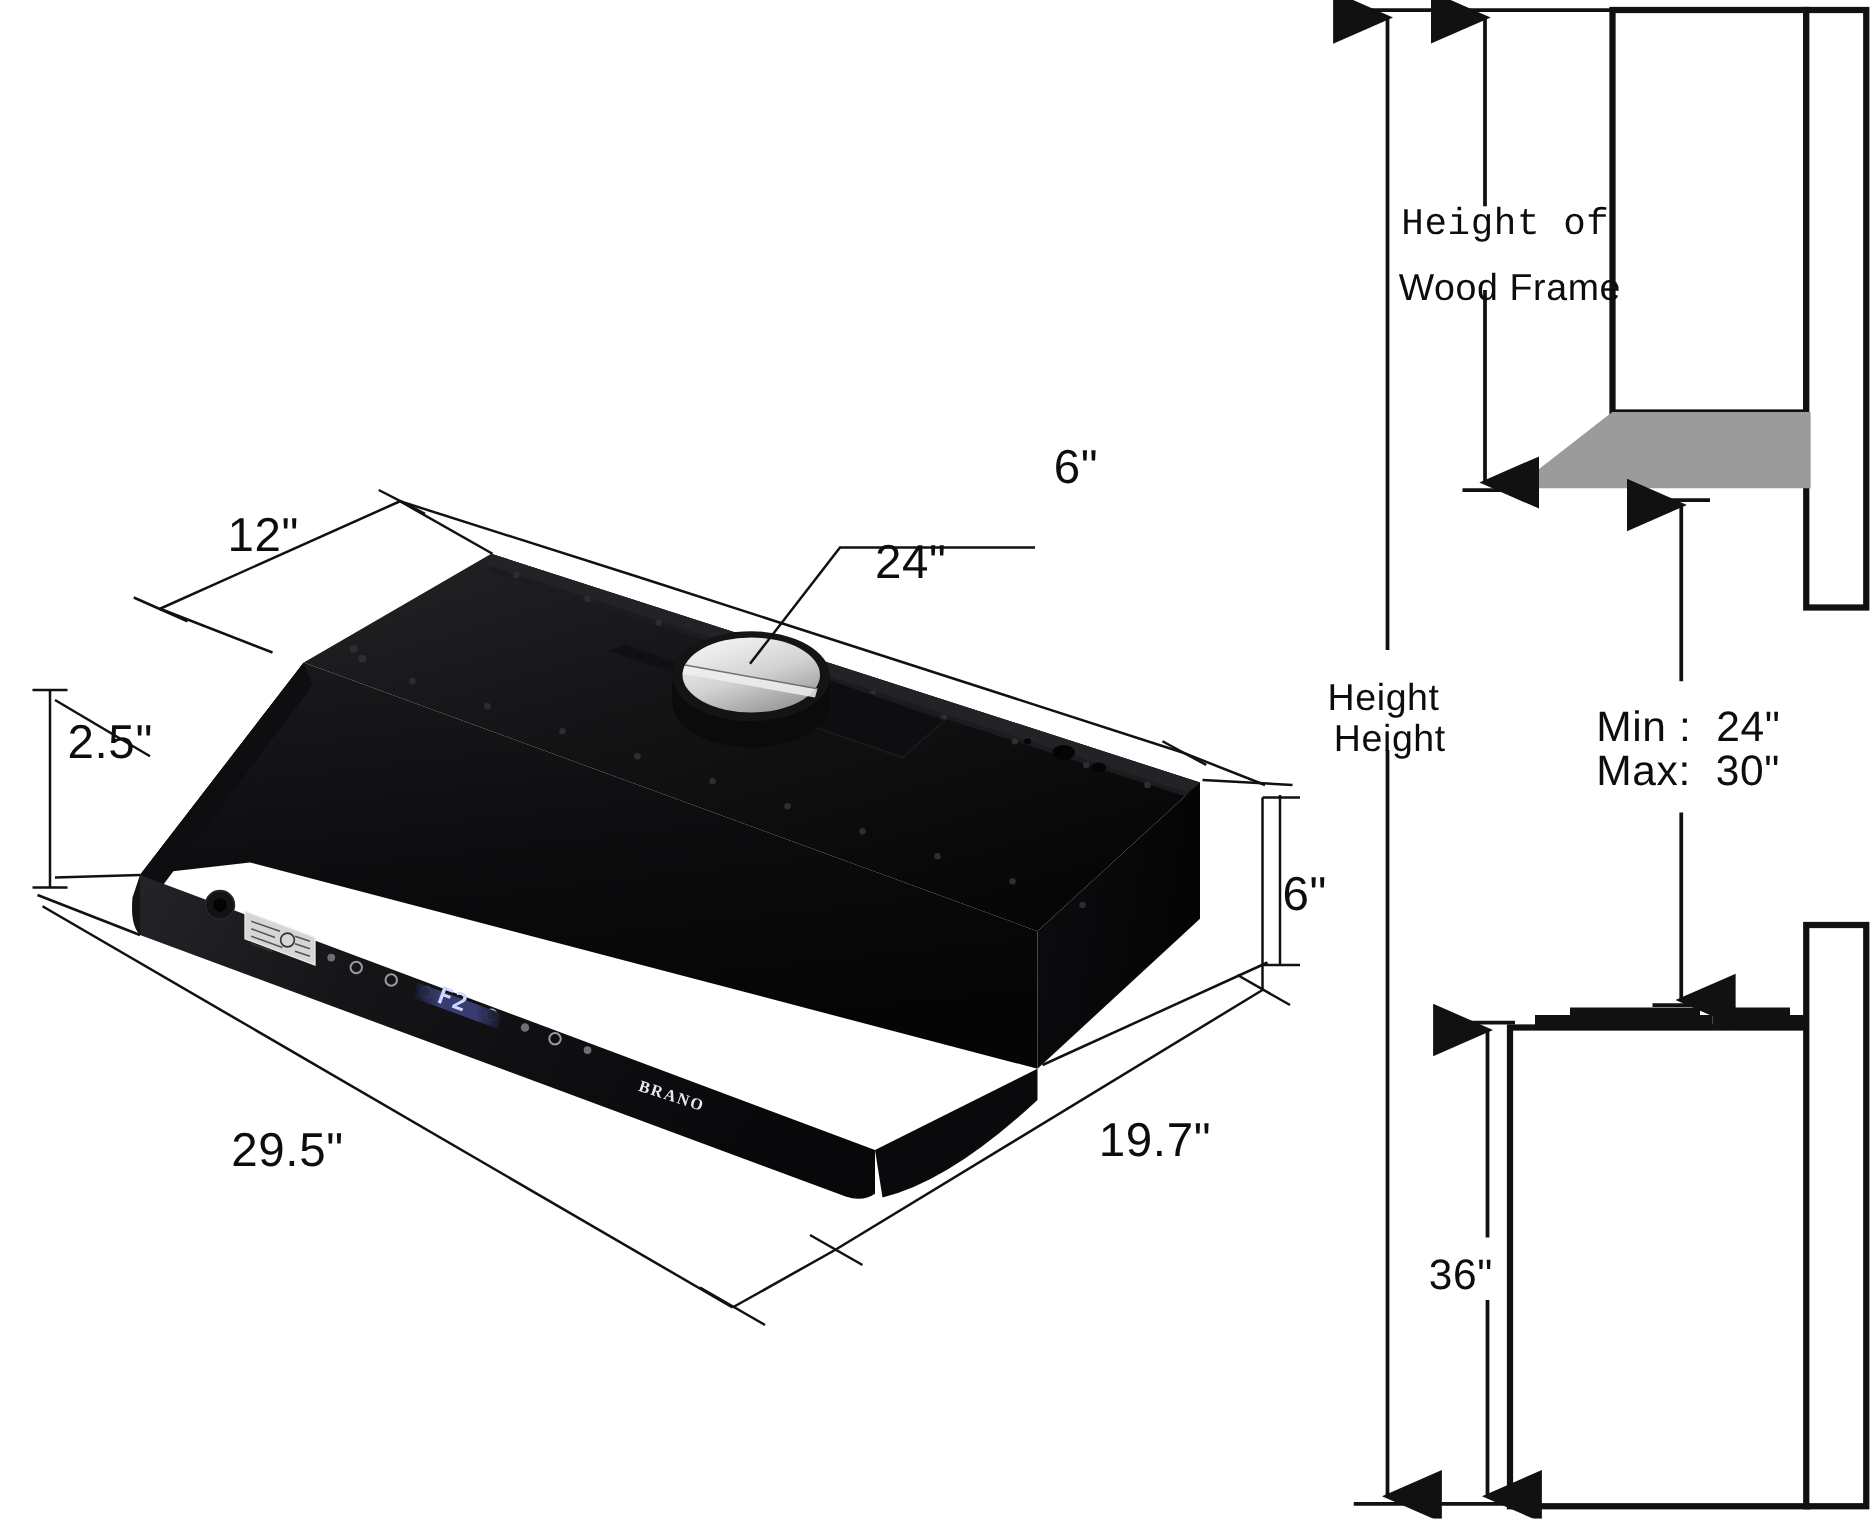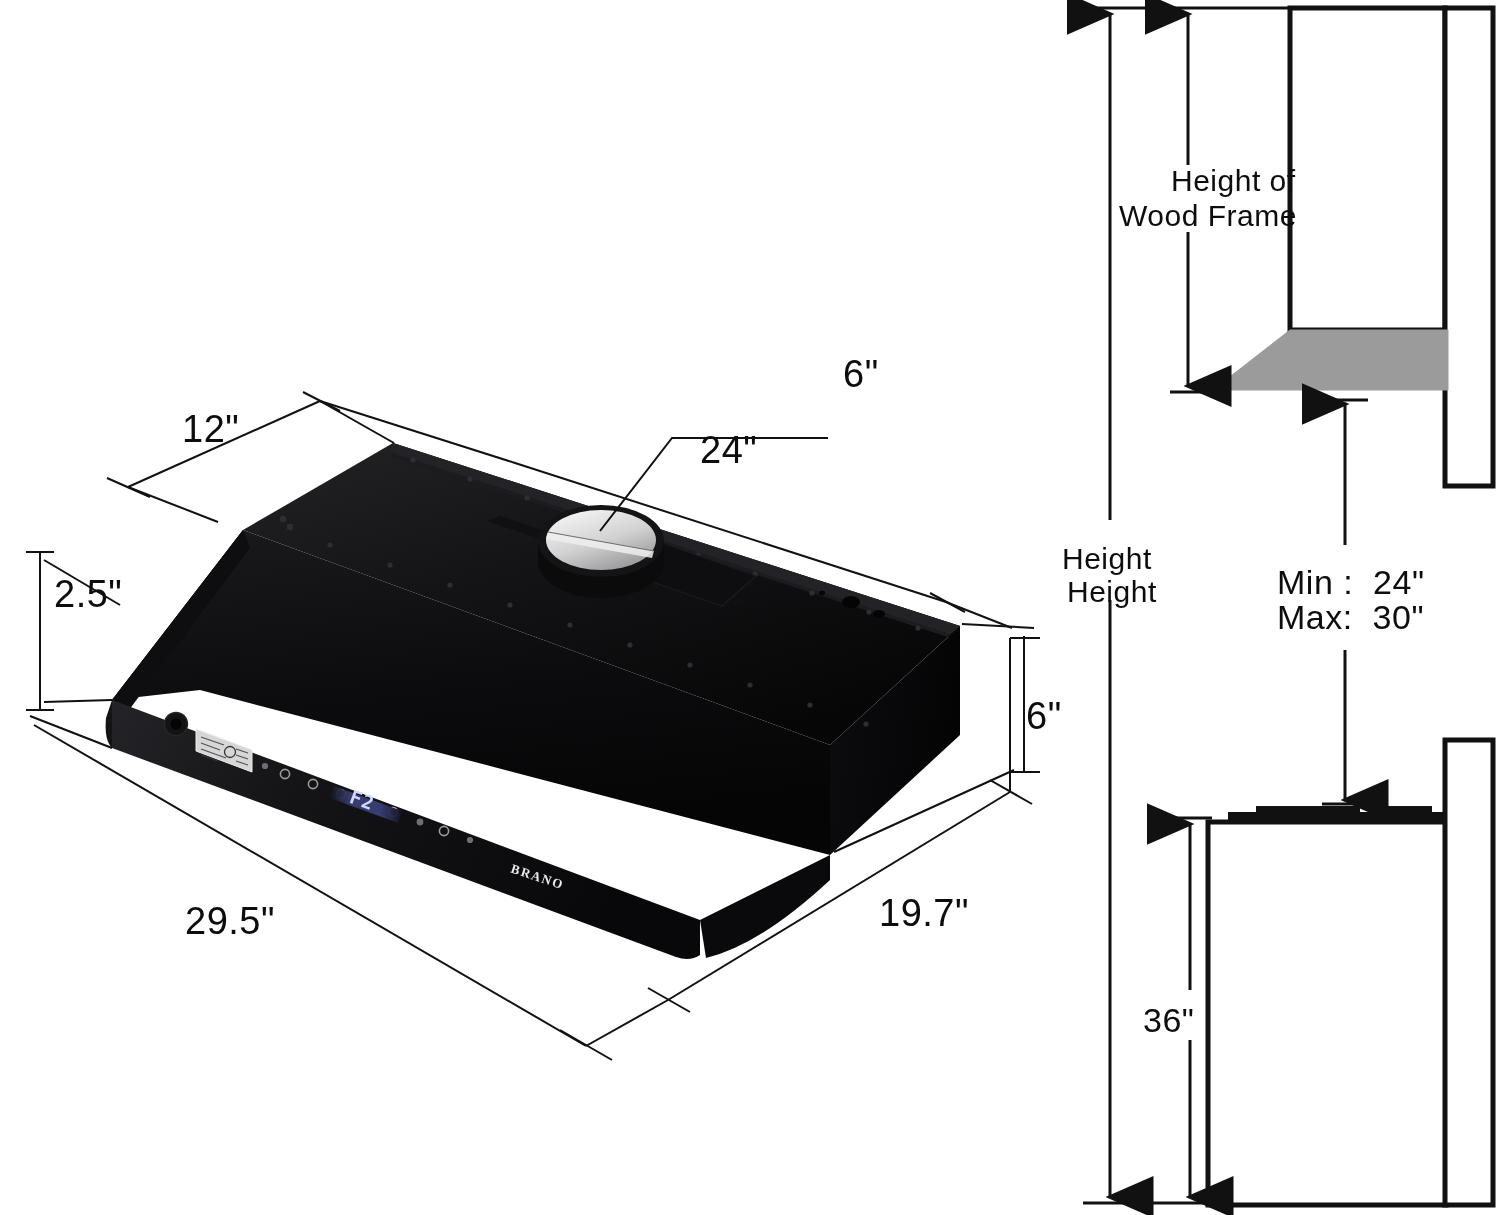--- a/index.html
+++ b/index.html
@@ -298,23 +298,23 @@
   <div class="dim-label sz-big" style="left:1026px; top:694px;">6"</div>
 
   <div class="dim-label sz-big" style="left:185px; top:899px;">29.5"</div>
 
   <div class="dim-label sz-big" style="left:879px; top:891px;">19.7"</div>
 
   <div class="hood-caption" style="left:510px; top:869px; transform:rotate(18deg);">BRANO</div>
 
   <div class="lcd-text" style="left:350px; top:789px; transform:rotate(20deg);">F2</div>
 
-  <div class="dim-label sz-txt" style="left:1171px; top:163px;">Height of</div>
-
-  <div class="dim-label sz-txt" style="left:1119px; top:198px;">Wood Frame</div>
+  <div class="dim-label sz-txt" style="left:1121px; top:163px;font-family:Liberation Mono, monospace;">Height of</div>
+
+  <div class="dim-label sz-txt" style="left:1119px; top:213px;">Wood Frame</div>
 
   <div class="dim-label sz-txt" style="left:1062px; top:541px;">Height</div>
 
   <div class="dim-label sz-txt" style="left:1067px; top:574px;text-align:right;">Height</div>
 
   <div class="dim-label sz-mid" style="left:1277px; top:562px;">Min :  24"</div>
 
   <div class="dim-label sz-mid" style="left:1277px; top:597px;">Max:  30"</div>
 
   <div class="dim-label sz-mid" style="left:1143px; top:1000px;">36"</div>

